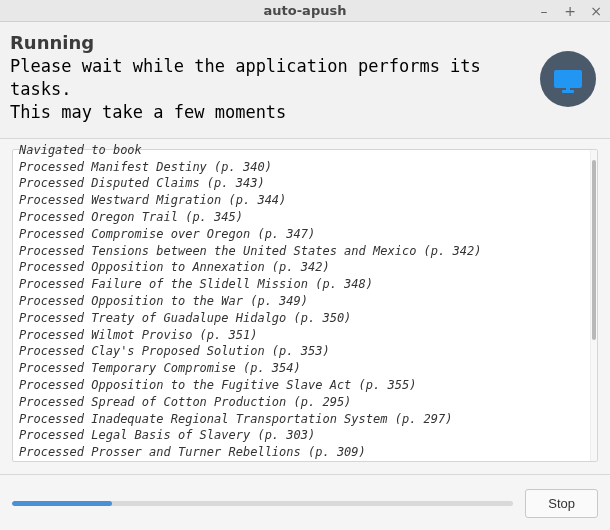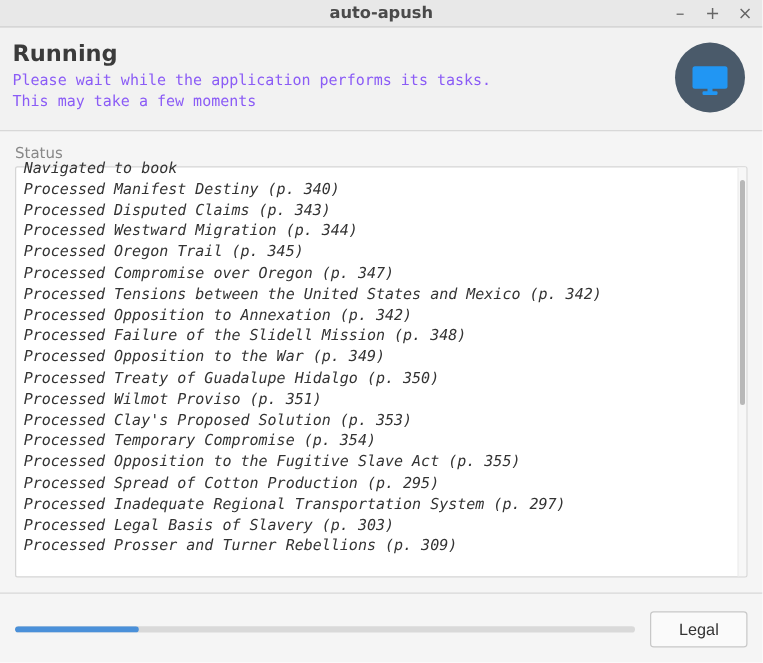--- a/index.html
+++ b/index.html
@@ -21,21 +21,21 @@
   .tb-btn { width: 16px; height: 16px; display: flex; align-items: center; justify-content: center; cursor: pointer; font-size: 14px; line-height: 1; }
 
   .header-area {
     display: flex;
     padding: 10px 14px 14px 10px;
     background: #f2f2f2;
     align-items: center;
   }
   .header-text { flex: 1; }
   .header-title { font-size: 18px; font-weight: bold; color: #3b3b3b; margin-bottom: 2px; }
-  .header-sub { font-family: "DejaVu Sans Mono", "Liberation Mono", monospace; font-size: 12px; color: #8b5cf6; line-height: 1.35; white-space: pre-line; }
+  .header-sub { font-family: "DejaVu Sans Mono", "Liberation Mono", monospace; font-size: 17px; color: #000000; line-height: 1.35; white-space: pre-line; }
   .header-icon-wrap {
     width: 56px; height: 56px; border-radius: 50%;
     background: #4a5a6a;
     display: flex; align-items: center; justify-content: center;
     margin-left: 10px; margin-top: 2px;
   }
   .monitor-glyph {
     width: 28px; height: 18px; background: #2196f3; border-radius: 2px; position: relative;
   }
   .monitor-glyph::after {
@@ -119,21 +119,20 @@
 This may take a few moments</div>
   </div>
   <div class="header-icon-wrap">
     <div class="monitor-glyph"></div>
   </div>
 </div>
 
 <div class="divider"></div>
 
 <div class="status-area">
-  <div class="status-label">Status</div>
   <div class="status-box">
     <div class="status-content" id="status-content" style="margin-top: -10px; font-style: italic;">Navigated to book
 Processed Manifest Destiny (p. 340)
 Processed Disputed Claims (p. 343)
 Processed Westward Migration (p. 344)
 Processed Oregon Trail (p. 345)
 Processed Compromise over Oregon (p. 347)
 Processed Tensions between the United States and Mexico (p. 342)
 Processed Opposition to Annexation (p. 342)
 Processed Failure of the Slidell Mission (p. 348)
@@ -152,14 +151,14 @@
     </div>
   </div>
 </div>
 
 <div class="divider" style="margin-top:12px;"></div>
 
 <div class="bottom-area">
   <div class="progress-track">
     <div class="progress-fill" id="progress-fill" style="width: 20%;"></div>
   </div>
-  <button class="stop-btn">Legal</button>
+  <button class="stop-btn">Stop</button>
 </div>
 
 </body></html>

